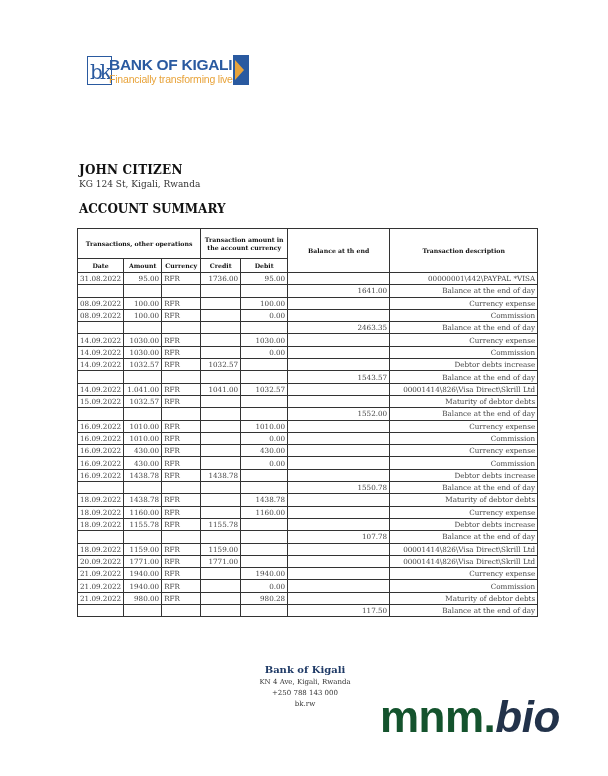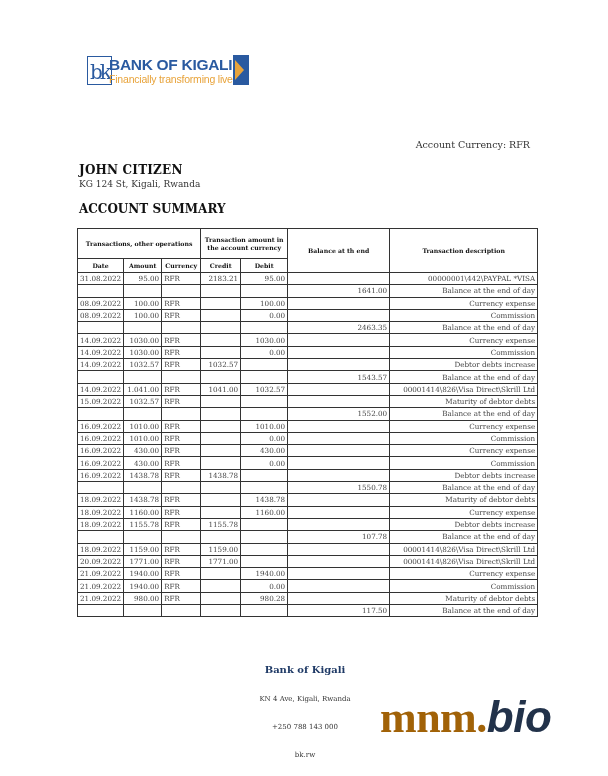--- a/index.html
+++ b/index.html
@@ -27,24 +27,24 @@
     table.stmt td, table.stmt th { border: 1px solid #333; padding: 0 2px; height: 12.3px; box-sizing: border-box; white-space: nowrap; }
     table.stmt th { font-weight: bold; color: #111; font-size: 6.2px; text-align: center; line-height: 8px; }
     table.stmt th.tall { height: 30px; }
     table.stmt th.sub { height: 14px; }
     table.stmt td.r { text-align: right; }
     table.stmt td.c { }
     table.stmt td.l { text-align: right; }
 
     .footer { position: absolute; left: 220px; width: 170px; top: 664px; text-align: center; }
     .footer .fbank { font-size: 10px; font-weight: bold; color: #1f3a66; }
-    .footer .fline { font-size: 7px; color: #333; margin-top: 20px; }
+    .footer .fline { font-size: 7px; color: #333; margin-top: 3px; }
 
     .watermark { position: absolute; left: 380px; top: 692px; font-family: "Liberation Sans", sans-serif; font-size: 44px; font-weight: bold; letter-spacing: -0.5px; white-space: nowrap; }
-    .watermark .w1 { color: #a16207; font-family: Liberation Serif, serif; }
+    .watermark .w1 { color: #14532d; }
     .watermark .w2 { color: #22324a; font-style: italic; }
   </style>
 </head>
 <body>
 
 <div class="logo">
   <div class="mark">
       <span>bk</span>
     </div>
   <div class="name">BANK OF KIGALI</div>
@@ -53,21 +53,20 @@
       <i></i>
     </div>
 </div>
 
 <div class="customer">
   <div class="cname">JOHN CITIZEN</div>
   <div class="caddr">KG 124 St, Kigali, Rwanda</div>
 </div>
 
 <div class="acct">
-  <div>Account Currency: RFR</div>
 </div>
 
 <div class="section-title">ACCOUNT SUMMARY</div>
 
 <table class="stmt">
   <colgroup>
     <col style="width:40px">
       <col style="width:38px">
       <col style="width:39px">
     <col style="width:40px">
@@ -88,21 +87,21 @@
       <th class="sub">Currency</th>
       <th class="sub">Credit</th>
       <th class="sub">Debit</th>
     </tr>
   </thead>
   <tbody id="stmt-body">
       <tr>
         <td class="c">31.08.2022</td>
         <td class="r">95.00</td>
         <td class="c">RFR</td>
-        <td class="r">2183.21</td>
+        <td class="r">1736.00</td>
         <td class="r">95.00</td>
         <td class="r"></td>
         <td class="l">00000001\442\PAYPAL *VISA</td>
       </tr>
       <tr>
         <td class="c"></td>
         <td class="r"></td>
         <td class="c"></td>
         <td class="r"></td>
         <td class="r"></td>

